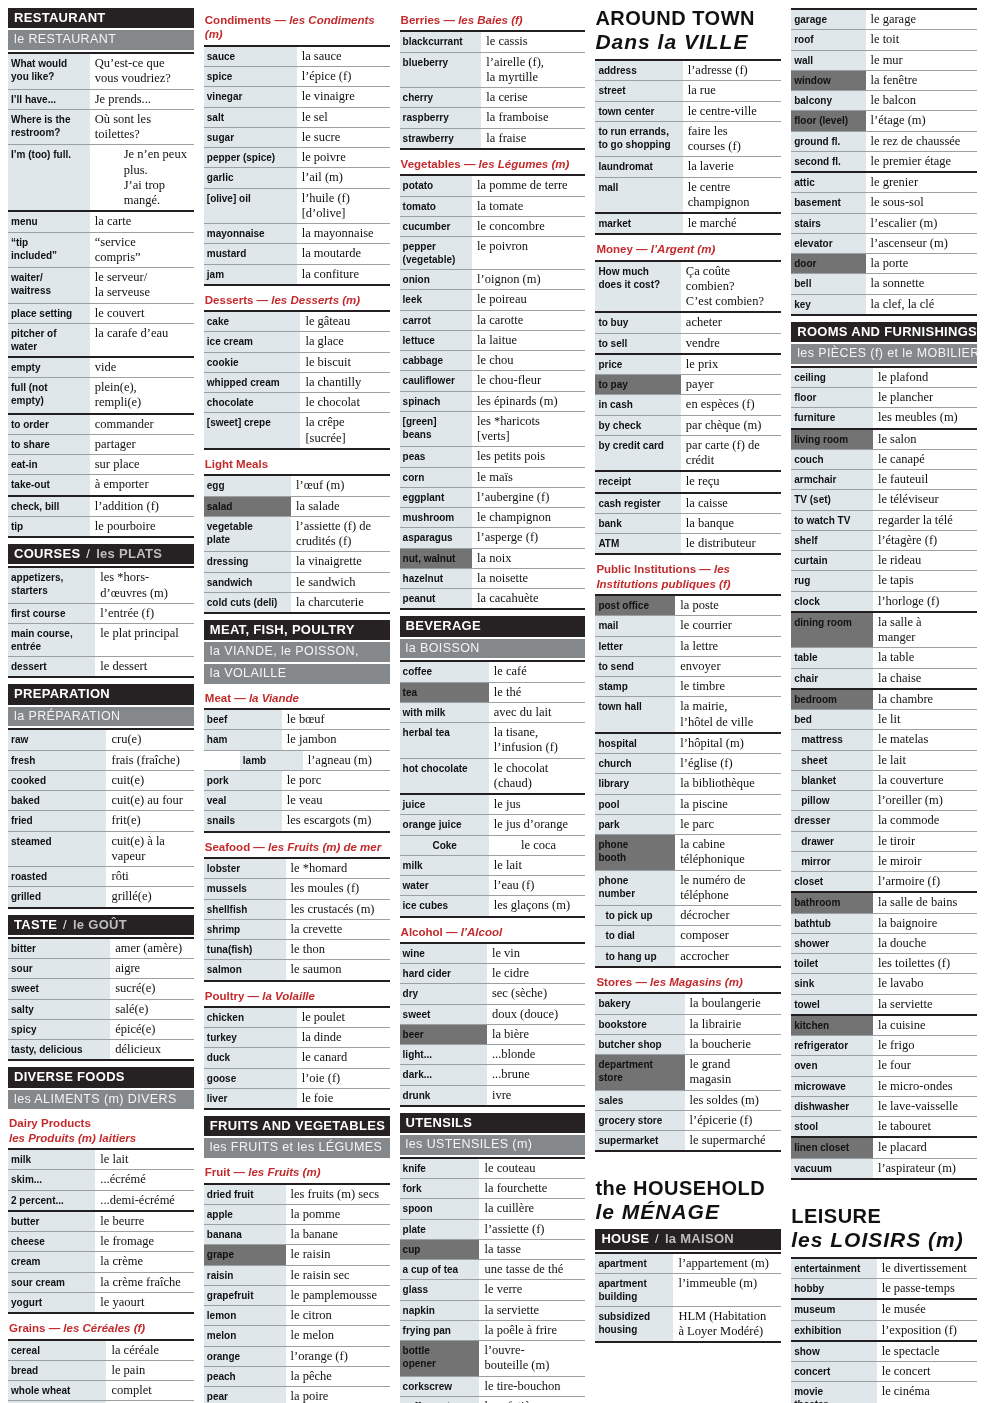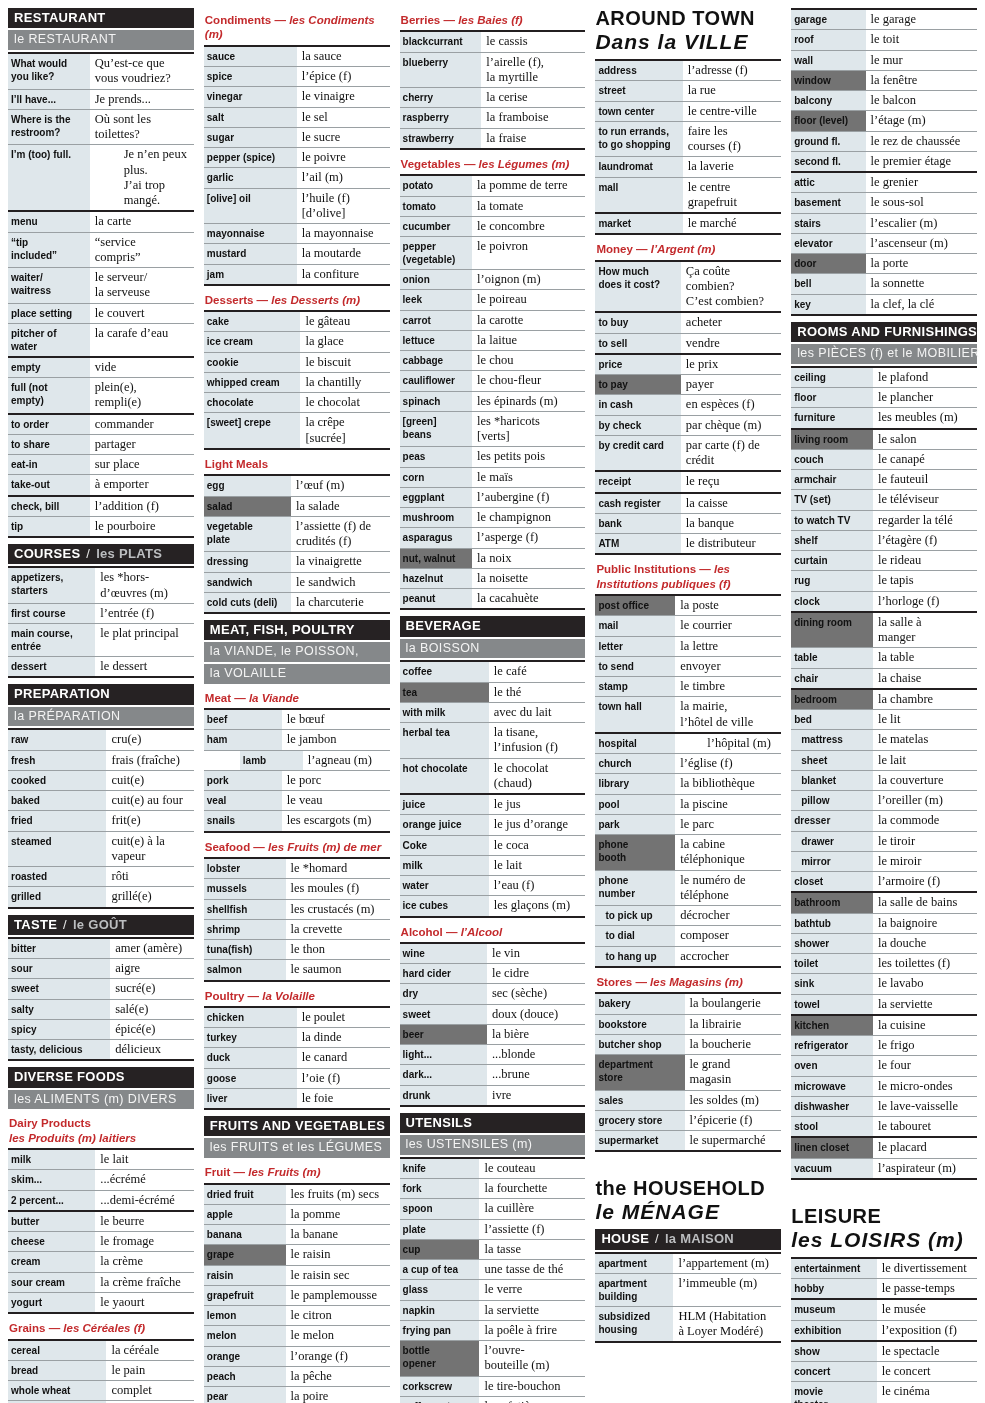--- a/index.html
+++ b/index.html
@@ -678,21 +678,21 @@
 (chaud)</span>
         </div>
         <div class="row sep" style="grid-template-columns: 48% 1fr;">
           <span class="en">juice</span>
           <span class="fr">le jus</span>
         </div>
         <div class="row" style="grid-template-columns: 48% 1fr;">
           <span class="en">orange juice</span>
           <span class="fr">le jus d’orange</span>
         </div>
-        <div class="row" style="grid-template-columns: 48% 1fr;">
+        <div class="row" style="grid-template-columns: 48% 1fr; text-align: center;">
           <span class="en">Coke</span>
           <span class="fr">le coca</span>
         </div>
         <div class="row" style="grid-template-columns: 48% 1fr;">
           <span class="en">milk</span>
           <span class="fr">le lait</span>
         </div>
         <div class="row" style="grid-template-columns: 48% 1fr;">
           <span class="en">water</span>
           <span class="fr">l’eau (f)</span>
@@ -814,21 +814,21 @@
           <span class="fr">faire les
 courses (f)</span>
         </div>
         <div class="row" style="grid-template-columns: 47% 1fr;">
           <span class="en">laundromat</span>
           <span class="fr">la laverie</span>
         </div>
         <div class="row" style="grid-template-columns: 47% 1fr;">
           <span class="en">mall</span>
           <span class="fr">le centre
-grapefruit</span>
+champignon</span>
         </div>
         <div class="row sep" style="grid-template-columns: 47% 1fr;">
           <span class="en">market</span>
           <span class="fr">le marché</span>
         </div>
       </div>
       <div class="subhead"><span>Money — </span><span class="it">l’Argent (m)</span></div>
       <div class="vtable">
         <div class="row" style="grid-template-columns: 46% 1fr;">
           <span class="en">How much
@@ -903,21 +903,21 @@
         </div>
         <div class="row" style="grid-template-columns: 43% 1fr;">
           <span class="en">stamp</span>
           <span class="fr">le timbre</span>
         </div>
         <div class="row" style="grid-template-columns: 43% 1fr;">
           <span class="en">town hall</span>
           <span class="fr">la mairie,
 l’hôtel de ville</span>
         </div>
-        <div class="row sep" style="grid-template-columns: 43% 1fr; gap: 27px;">
+        <div class="row sep" style="grid-template-columns: 43% 1fr;">
           <span class="en">hospital</span>
           <span class="fr">l’hôpital (m)</span>
         </div>
         <div class="row" style="grid-template-columns: 43% 1fr;">
           <span class="en">church</span>
           <span class="fr">l’église (f)</span>
         </div>
         <div class="row" style="grid-template-columns: 43% 1fr;">
           <span class="en">library</span>
           <span class="fr">la bibliothèque</span>

